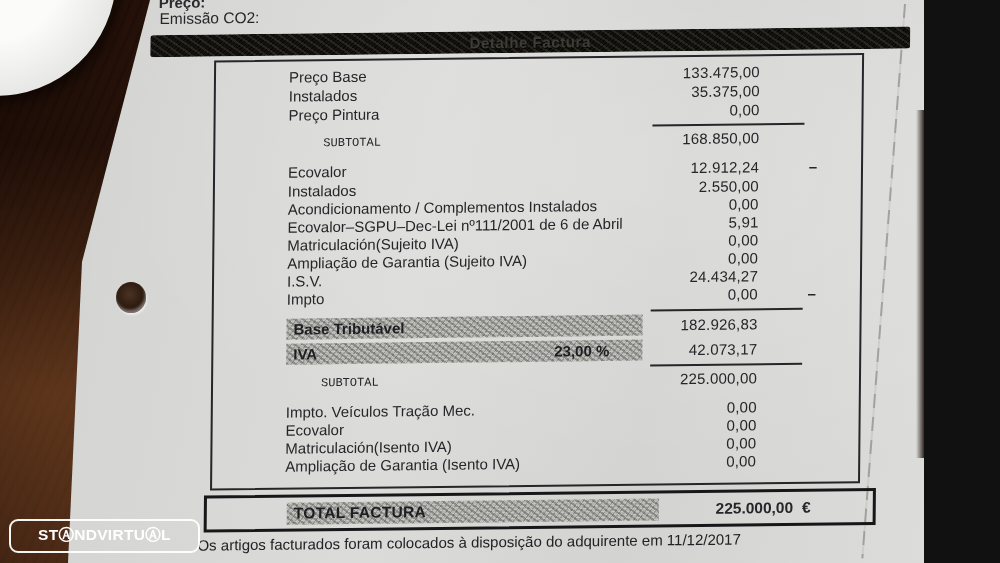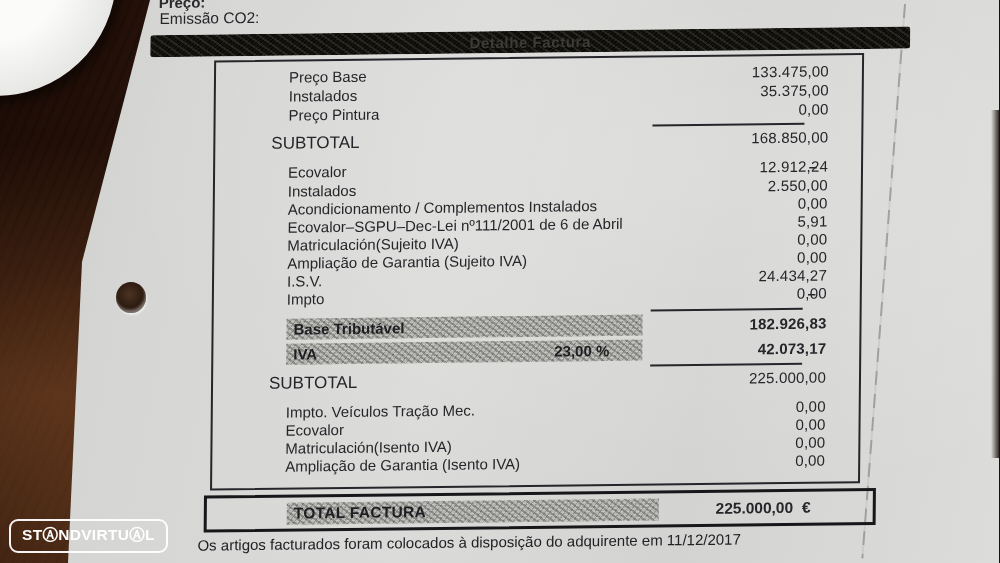--- a/index.html
+++ b/index.html
@@ -1,17 +1,17 @@
 <!DOCTYPE html>
 <html><head>
 <meta charset="utf-8">
 <style>
   html,body{margin:0;padding:0;background:#111;}
   .scene{
-    position:relative;width:999px;height:563px;overflow:hidden;
+    position:relative;width:924px;height:563px;overflow:hidden;
     font-family:"Liberation Sans",sans-serif;
     background:
       radial-gradient(ellipse at 6% 70%, rgba(160,95,48,.40), transparent 45%),
       radial-gradient(ellipse at 20% 100%, rgba(140,85,45,.30), transparent 40%),
       repeating-linear-gradient(113deg, rgba(0,0,0,.14) 0 3px, transparent 3px 10px),
       linear-gradient(104deg,#1c0c06 0%,#2c150b 25%,#452716 55%,#5d391f 80%,#6d4527 100%);
   }
   
   .paper{
     position:absolute;inset:0;
@@ -59,48 +59,48 @@
     text-shadow:0 1px 1px rgba(0,0,0,.9), 0 -1px 1px rgba(110,105,90,.25);
   }
   .mbox{
     position:absolute;left:212px;top:57px;width:650px;height:430px;
     border:2px solid #26262a;box-sizing:border-box;
     display:flex;flex-direction:column;padding-top:6px;
   }
   .r{display:flex;align-items:center;height:19px;position:relative;font-size:15px;}
   .r.h18{height:18px;}
   .r .lbl{margin-left:73px;white-space:nowrap;}
-  .r.sub .lbl{margin-left:56px;font-size:17px;}
-  .r .val{margin-left:auto;margin-right:33px;letter-spacing:.2px;}
+  .r.sub .lbl{margin-left:108px;font-size:12px;font-family:Liberation Mono, monospace;}
+  .r .val{margin-left:auto;margin-right:102px;letter-spacing:.2px;}
   .r .sfx{position:absolute;right:44px;font-weight:bold;}
   .sumline{height:2px;width:152px;background:#26262a;margin-left:auto;margin-right:57px;}
   .bar{
     display:flex;align-items:center;box-sizing:border-box;
     width:356px;margin-left:73px;height:21px;padding:0 7px;
     background-color:#b5b5b1;
     background-image:
       repeating-linear-gradient(37deg, rgba(42,42,40,.30) 0 2px, transparent 2px 5px),
       repeating-linear-gradient(-53deg, rgba(72,72,68,.28) 0 1px, transparent 1px 4px),
       repeating-linear-gradient(0deg, rgba(255,255,255,.20) 0 1px, transparent 1px 3px);
   }
   .bar .blbl{font-weight:bold;color:#1e1e22;}
   .bar .extra{margin-left:auto;margin-right:26px;font-weight:bold;color:#1e1e22;text-align:center;}
   .r.hl{height:21px;}
-  .r.hl .val{align-self:center;font-weight:bold;}
+  .r.hl .val{align-self:center;}
   .mt3{margin-top:3px}.mt4{margin-top:4px}.mt6{margin-top:6px}.mt10{margin-top:10px}
   .tbox{
     position:absolute;left:206px;top:492px;width:672px;height:37px;box-sizing:border-box;
     border:3px solid #17171a;display:flex;align-items:center;
   }
   .tbox .bar{width:372px;margin-left:80px;height:22px;}
   .tbox .blbl{font-size:15.5px;letter-spacing:.3px;}
   .tbox .tval{margin-left:auto;margin-right:62px;font-weight:bold;font-size:15.5px;display:flex;gap:9px;}
   .footer{position:absolute;left:200px;top:533px;font-size:15px;color:#222226;}
   .wm{
-    position:absolute;left:9px;top:519px;padding:4px 11px 5px;
+    position:absolute;left:9px;top:519px;padding:4px 27px 5px;
     border:2.5px solid rgba(255,255,255,.95);border-radius:9px;
     color:#fff;font-weight:bold;font-size:15.5px;letter-spacing:.3px;white-space:nowrap;
   }
 </style>
 </head>
 <body>
 
 <div class="scene">
   <div class="paper"></div>
   <div class="crease"></div>

